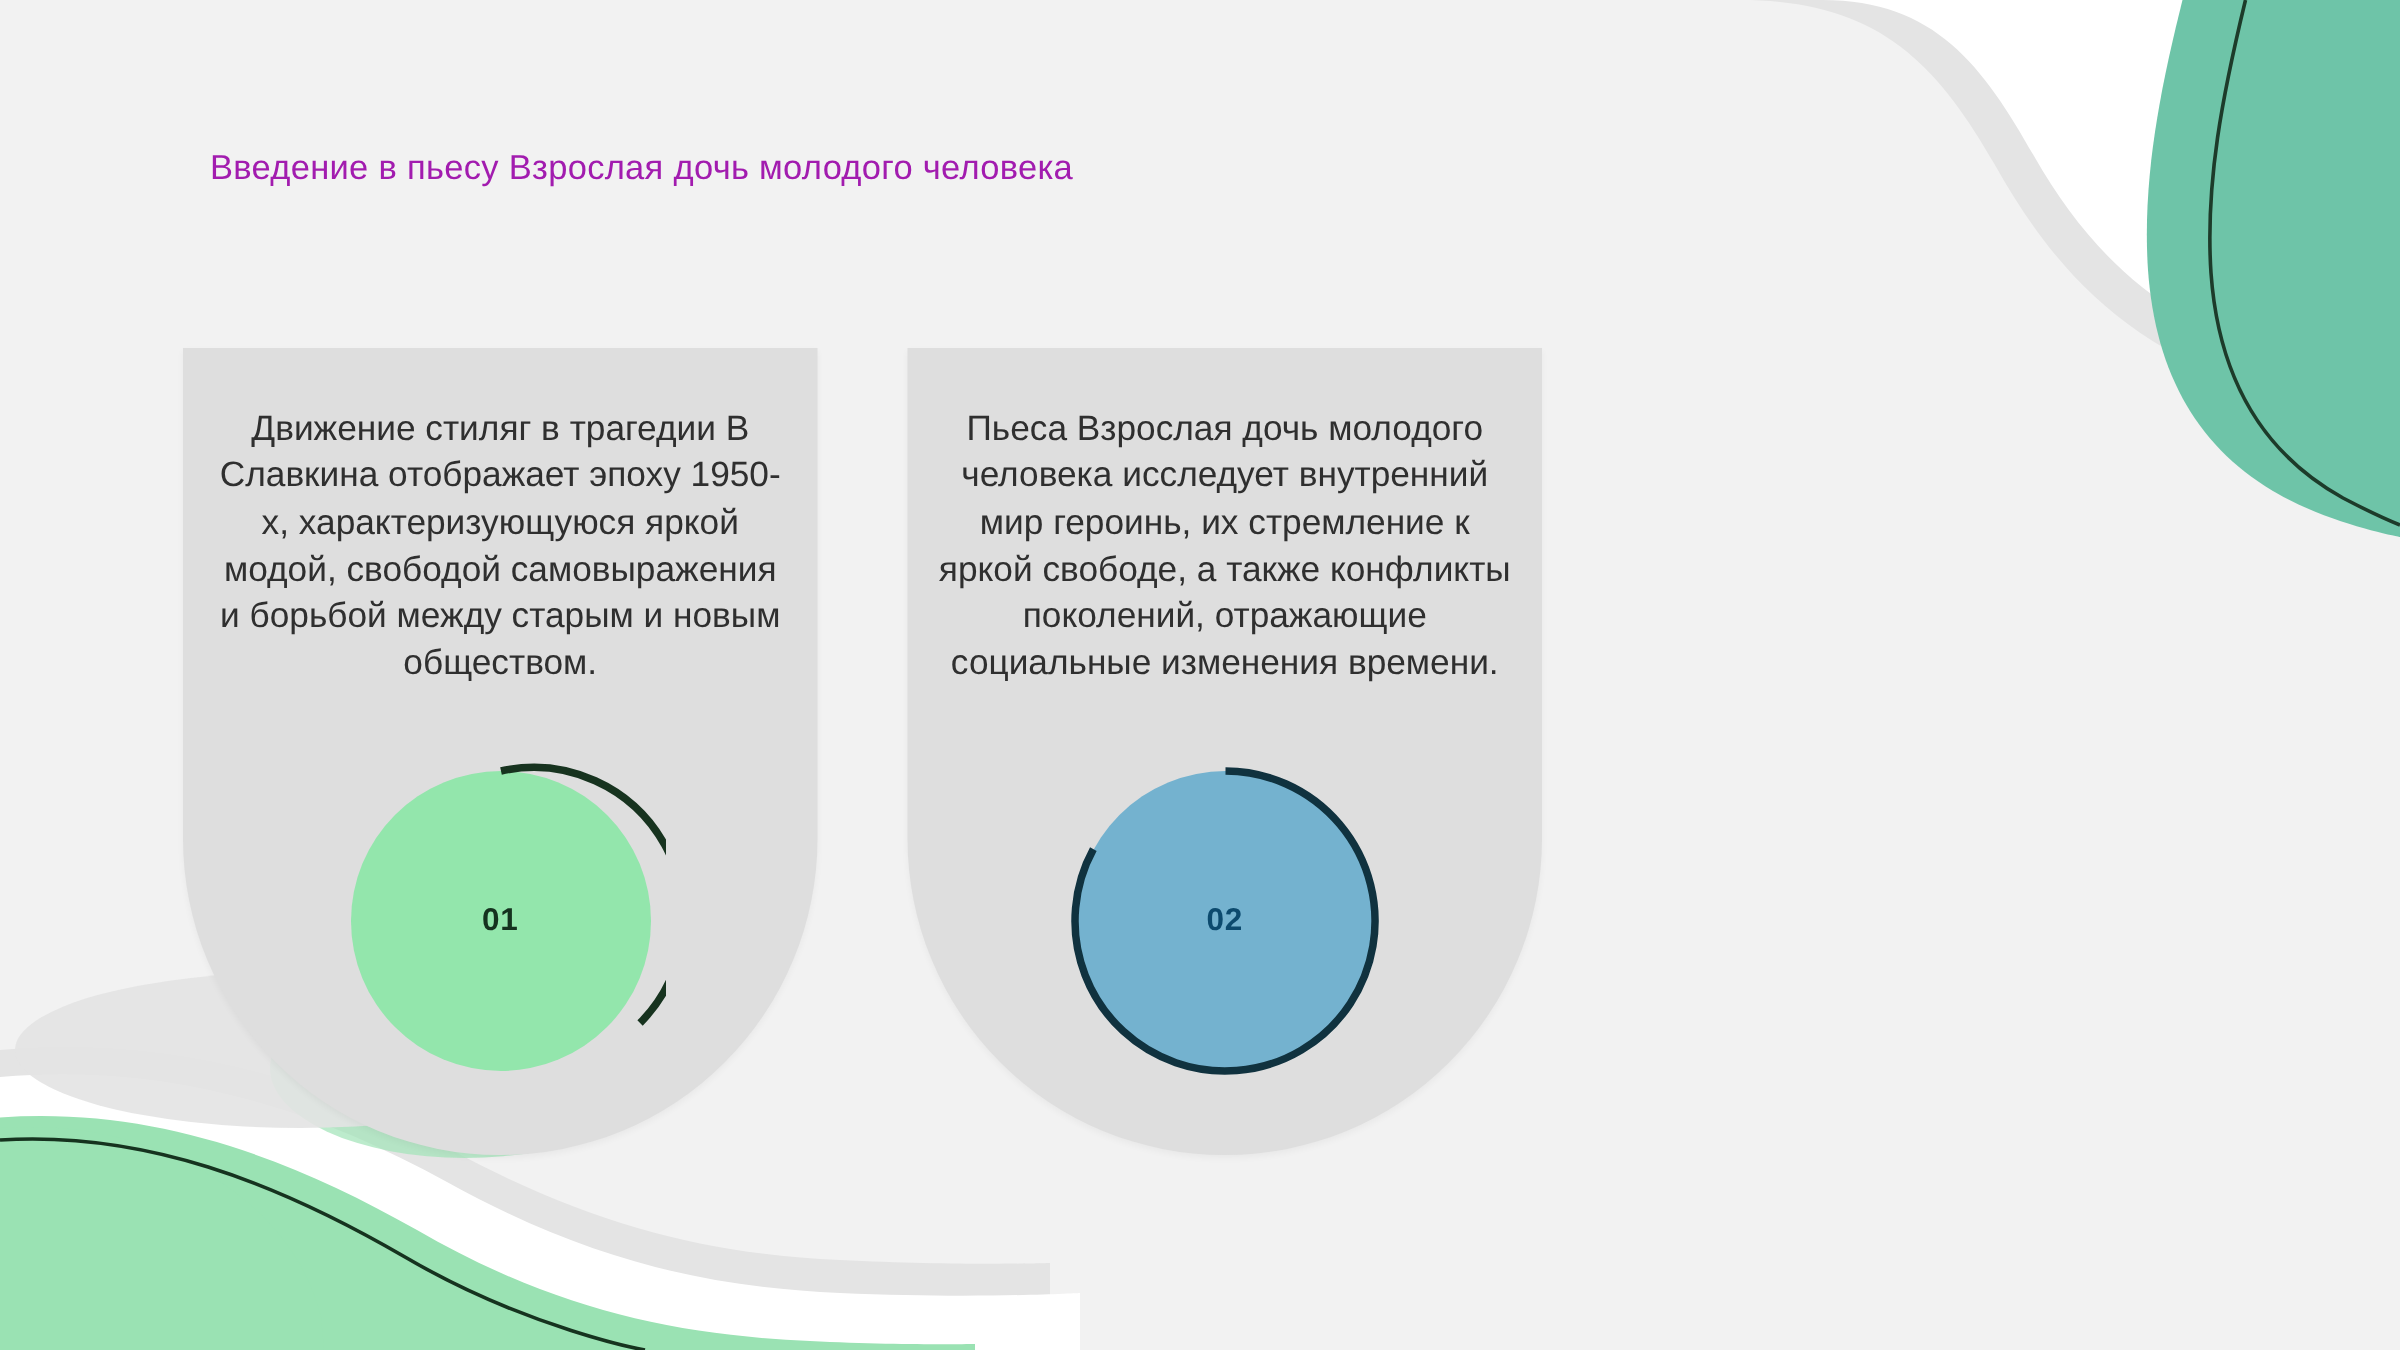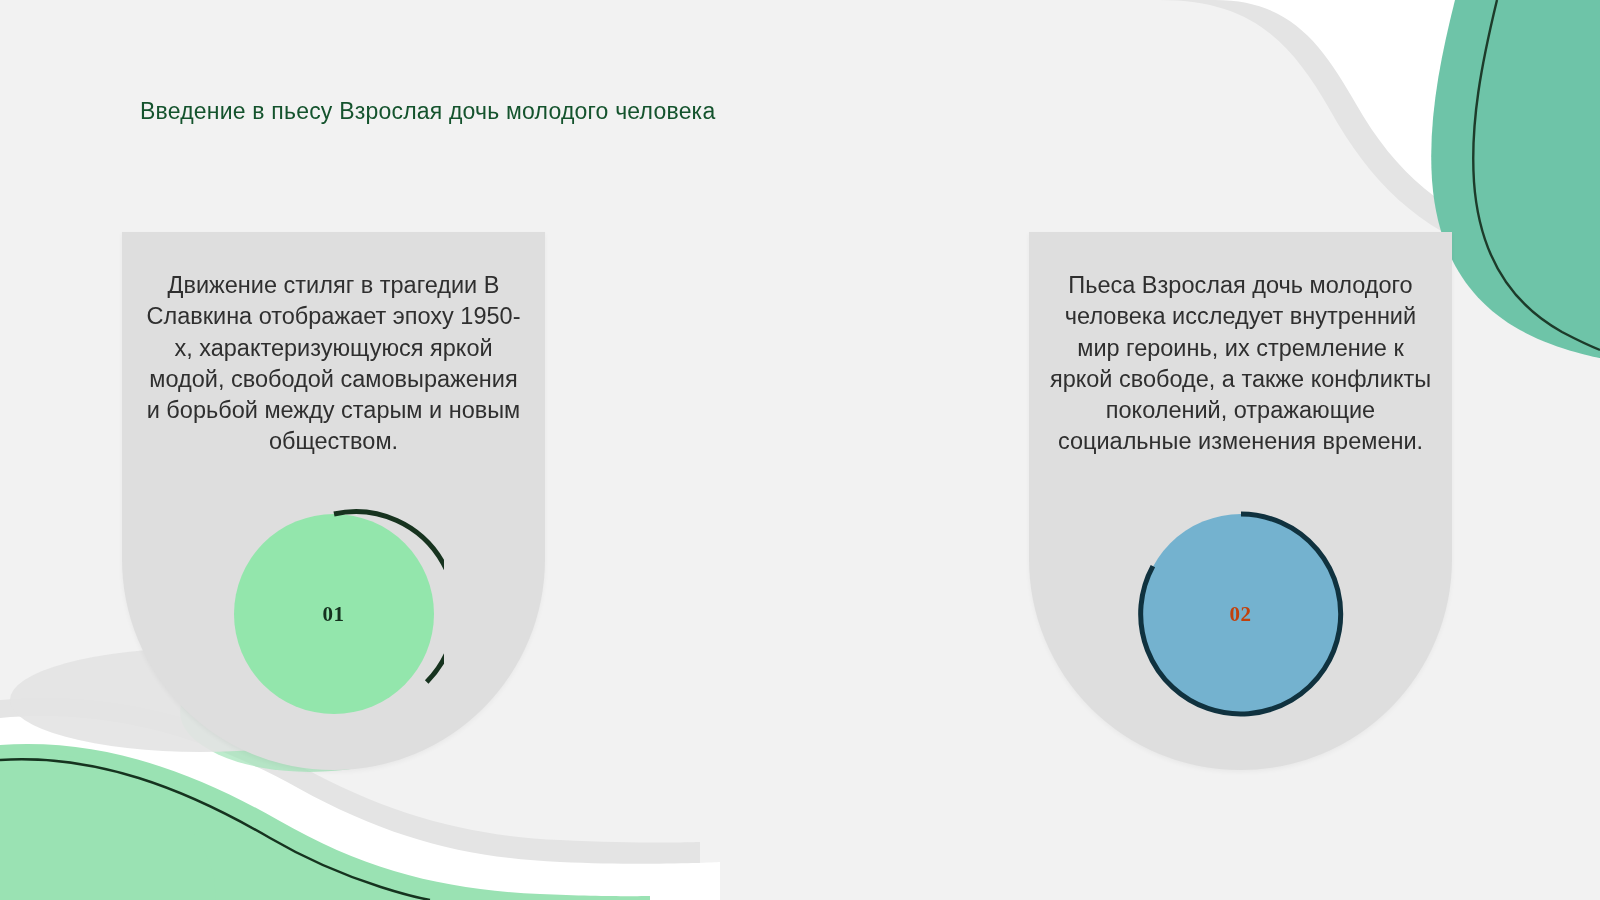--- a/index.html
+++ b/index.html
@@ -19,33 +19,32 @@
   }
 
   .deco-svg { position:absolute; top:0; left:0; width:1600px; height:900px; }
 
   
   #page-title {
     position:absolute;
     left:140px; top:98px;
     font-size:23px;
     font-weight:400;
-    color:#14532d;
+    color:#a21caf;
     letter-spacing:0.2px;
     white-space:nowrap;
   }
 
   
   #cards {
     position:absolute;
     left:122px; top:232px;
     width:1330px;
     display:flex;
-    gap:44px;
-    justify-content:space-between;
+    gap:60px;
   }
 
   .card {
     position:relative;
     width:423px;
     height:538px;
     background:#dedede;
     border-radius:0 0 211px 211px;
     box-shadow:0 2px 5px rgba(0,0,0,0.045);
   }
@@ -76,27 +75,27 @@
     border-radius:50%;
   }
 
   .circle-arc { position:absolute; left:0; top:0; width:220px; height:220px; }
 
   .circle-num {
     position:absolute;
     left:0; right:0; top:50%;
     transform:translateY(-50%);
     text-align:center;
-    font-family:Liberation Serif, serif;
+    font-family:Liberation Sans, sans-serif;
     font-weight:700;
     font-size:21px;
     color:#15321f;
     letter-spacing:0.5px;
   }
-  .card:nth-child(2) .circle-num { color:#c2410c; }
+  .card:nth-child(2) .circle-num { color:#0c4a6e; }
   .card:nth-child(3) .circle-num { color:#3a2310; }
 </style>
 </head>
 <body>
 
 <div id="slide">
 
   <svg class="deco-svg" viewBox="0 0 1600 900" preserveAspectRatio="none">
 
     <rect x="0" y="0" width="1600" height="900" fill="#f2f2f2"></rect>

